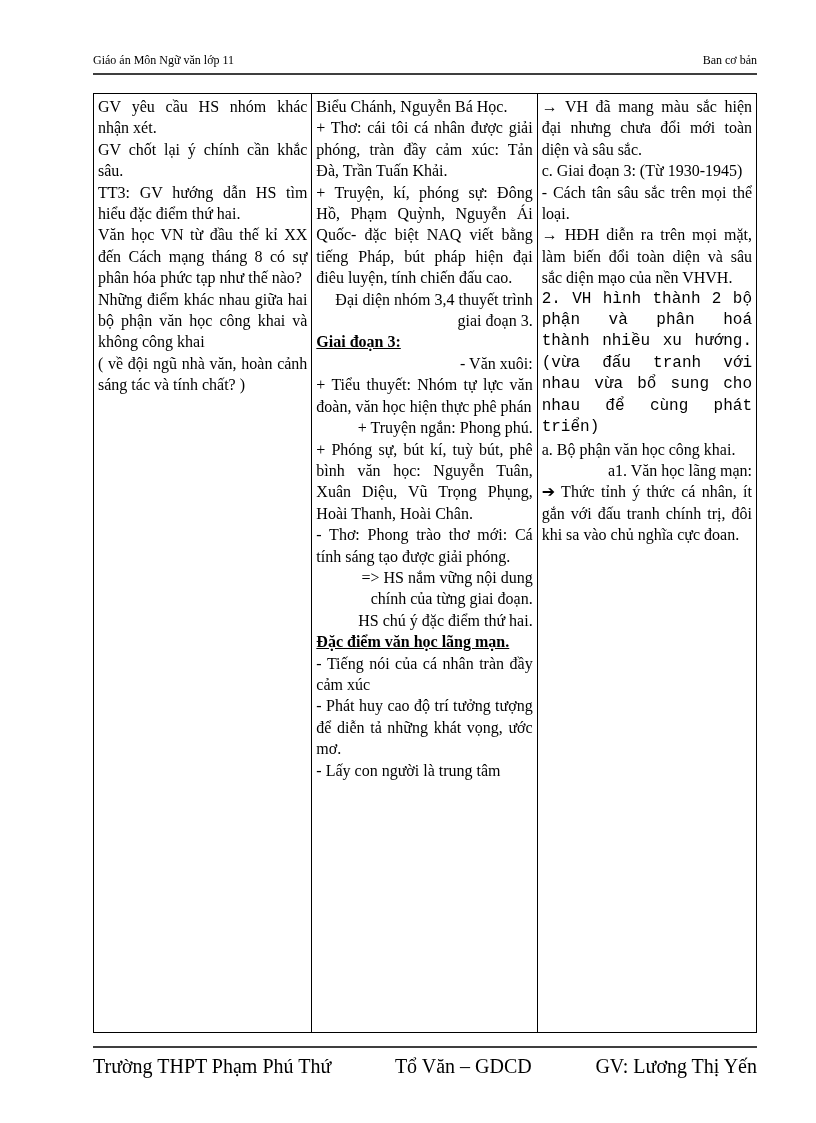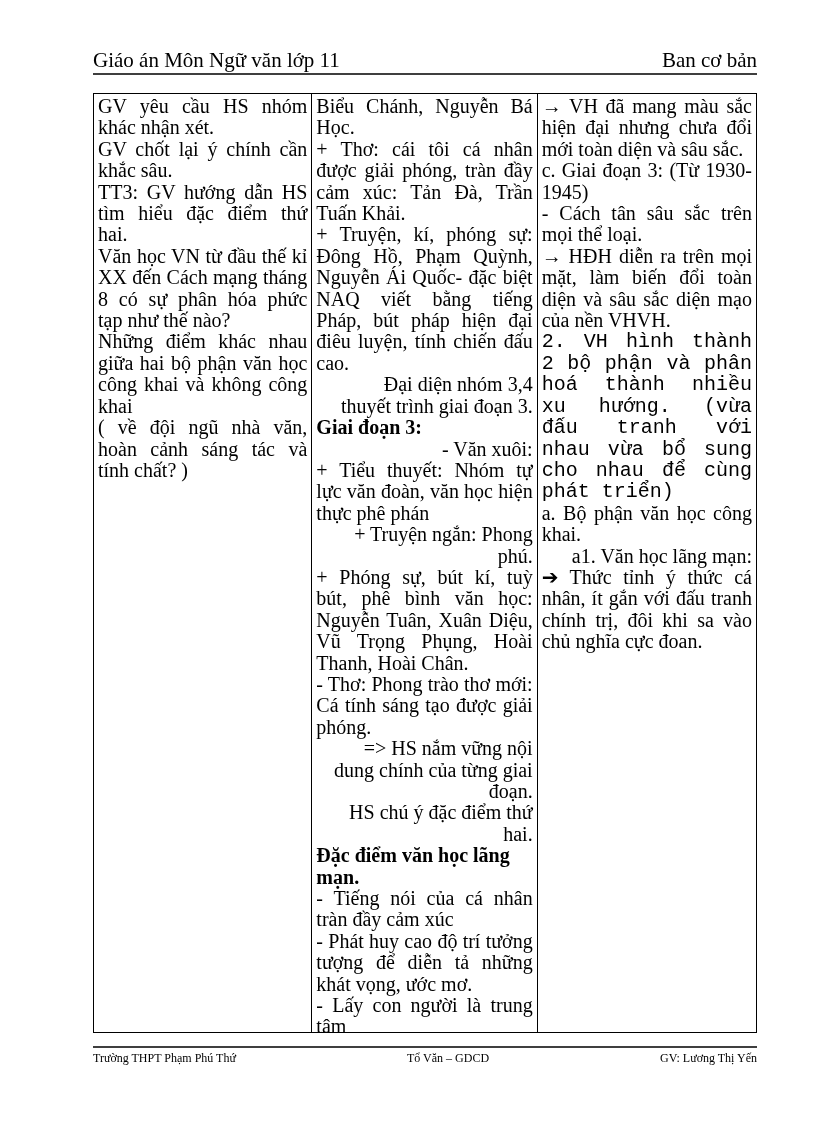--- a/index.html
+++ b/index.html
@@ -6,45 +6,45 @@
   body{
     width:816px;height:1123px;background:#ffffff;color:#000;
     font-family:"Liberation Serif","DejaVu Serif","DejaVu Sans",serif;
     position:relative;overflow:hidden;
   }
   .page{position:absolute;inset:0;}
   
   .hdr{
     position:absolute;left:93px;top:50px;width:664px;
     display:flex;justify-content:space-between;align-items:flex-end;
-    font-size:21px;line-height:21px;
+    font-size:12px;line-height:21px;
     border-bottom:2px solid #3f3f3f;padding-bottom:2px;
   }
   
   .ftr{
     position:absolute;left:93px;top:1046px;width:664px;
     display:flex;justify-content:space-between;align-items:flex-start;
-    font-size:12px;line-height:21px;
-    border-top:2px solid #3f3f3f;padding-top:0;
+    font-size:20px;line-height:21px;
+    border-top:2px solid #3f3f3f;padding-top:8px;
   }
   
   .doc-table{
     position:absolute;left:93px;top:93px;width:664px;height:940px;
     display:flex;border:1px solid #000;box-sizing:border-box;
   }
   .cell{
     box-sizing:border-box;padding:2px 4px;overflow:hidden;
-    font-size:20px;line-height:21.4px;
+    font-size:16px;line-height:21.4px;
   }
   .c1{width:218px;}
   .c2{width:226px;border-left:1px solid #000;}
   .c3{width:220px;border-left:1px solid #000;}
   .cell p{margin:0;text-align:justify;}
   .cell p.al{text-align:right;margin-left:16px;}
-  .cell p.h{font-weight:bold;text-align:left;}
+  .cell p.h{font-weight:bold;text-decoration:underline;text-align:left;}
   .mtA{margin-top:278px;}  
   .mtB{margin-top:315px;}  
   .mtC{margin-top:82px;}   
   .mtD{margin-top:216px;}  
   .mtE{margin-top:230px;font-family:Liberation Mono, monospace;}  
 </style>
 </head>
 <body>
 
 <div class="page">

